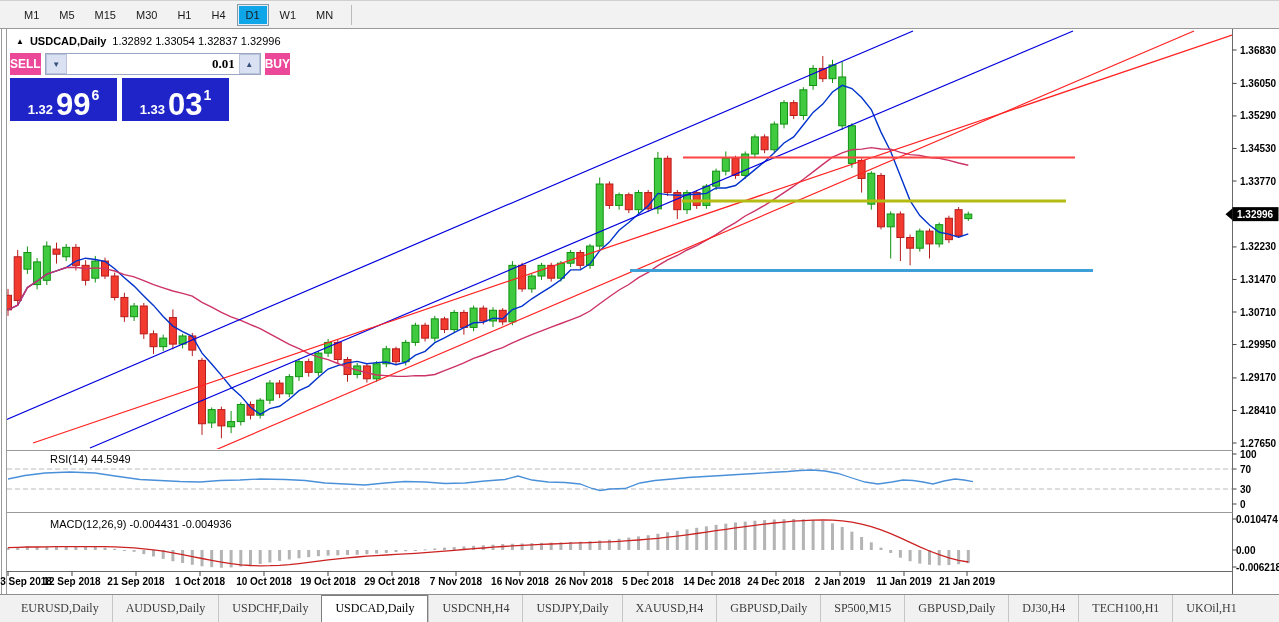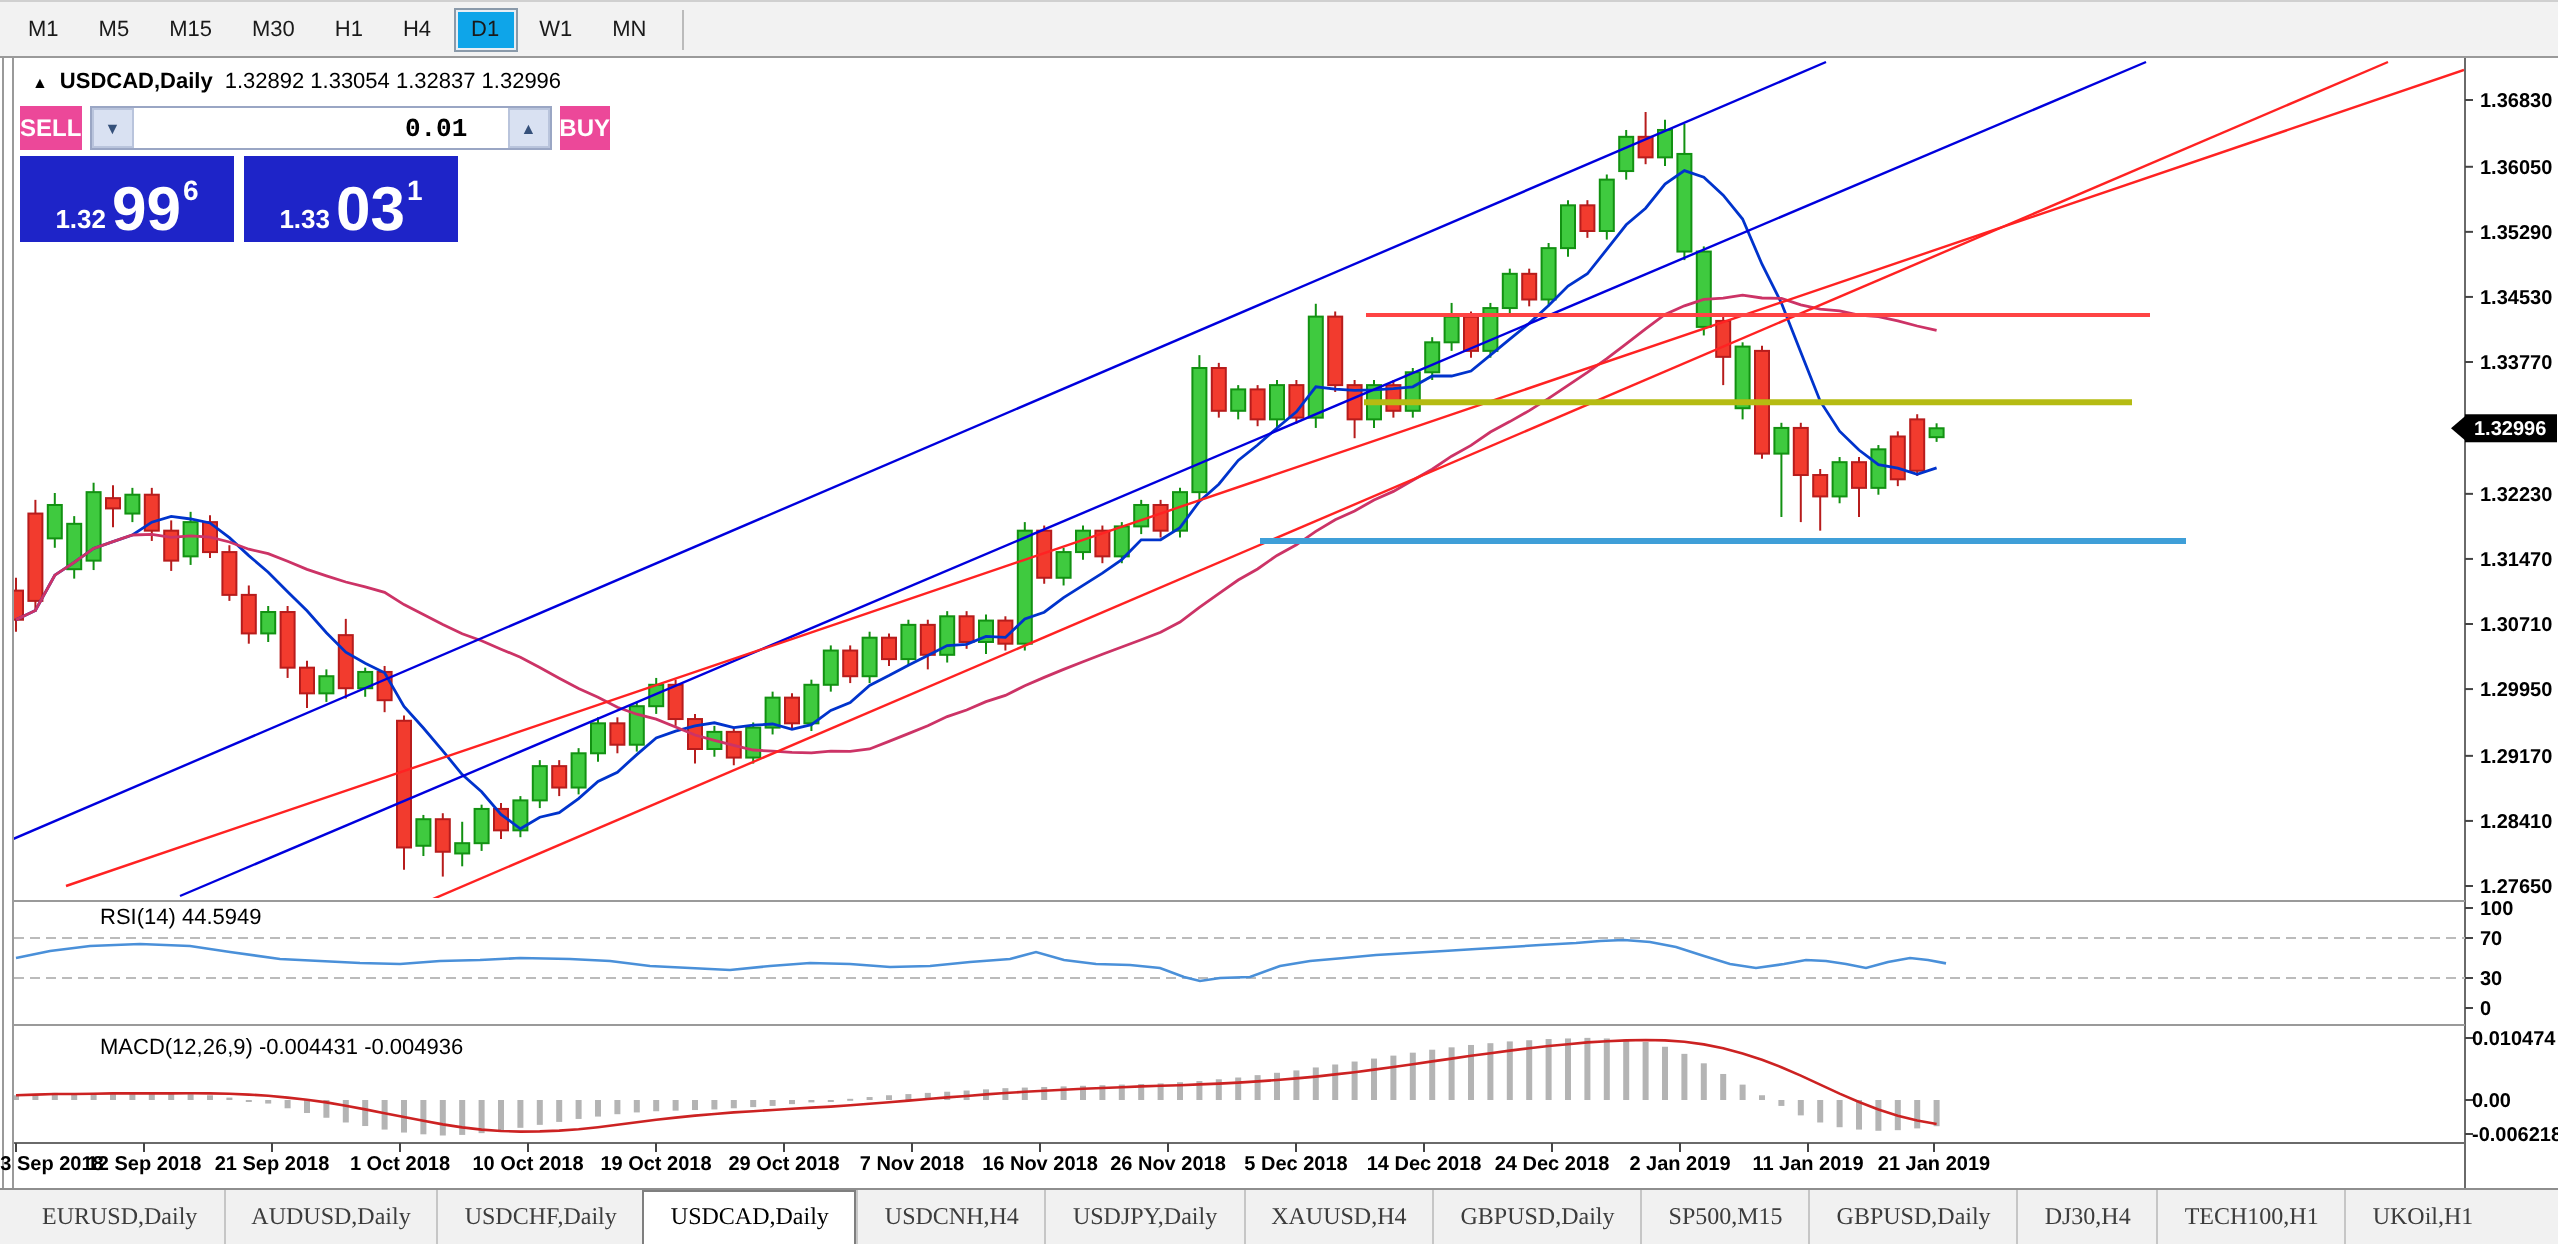--- a/index.html
+++ b/index.html
@@ -1,40 +1,40 @@
 <!DOCTYPE html>
 <html><head>
 <meta charset="utf-8">
 <style>
   html,body{margin:0;padding:0;background:#fff;font-family:"Liberation Sans",sans-serif;}
   .app{position:relative;width:1279px;height:622px;background:#fff;overflow:hidden;border-top:1px solid #d0d0d0;}
   
   .toolbar{position:absolute;left:0;top:0;width:1279px;height:28px;background:#f2f2f2;
-           border-bottom:1px solid #9a9a9a;display:flex;align-items:center;padding-left:4px;box-sizing:border-box;}
+           border-bottom:1px solid #9a9a9a;display:flex;align-items:center;padding-left:14px;box-sizing:border-box;}
   .tfbtn{font-size:11px;color:#1a1a1a;padding:4px 8px;margin:0 1px;border:1px solid transparent;cursor:default;}
   .tfbtn.active{background:#0ea5e9;border:1px solid #8a9aaa;box-shadow:inset 0 0 0 1px #e8eef4;}
   .tbsep{width:1px;height:20px;background:#bbb;margin:0 8px;}
   
   .chartwrap{position:absolute;left:0;top:28px;width:1279px;height:565px;background:#fff;}
   svg{position:absolute;left:0;top:0;font-family:"Liberation Sans",sans-serif;}
   .chart-title{position:absolute;left:16px;top:6px;font-size:11px;color:#000;display:flex;align-items:center;gap:6px;}
   .chart-title .tri{font-size:8px;color:#000;}
   .chart-title b{font-weight:700;}
   .pane-label{position:absolute;font-size:11px;color:#000;padding-left:40px;}
   .rsi-label{left:10px;top:424px;}
   .macd-label{left:10px;top:457px;margin-top:32px;}
   
   .widget{position:absolute;left:10px;top:24px;width:219px;}
   .wrow1{display:flex;height:22px;}
   .btn-trade{width:49px;background:#ec4899;color:#fff;font-size:12px;font-weight:700;
              display:flex;align-items:center;justify-content:center;cursor:pointer;}
   .lot-group{flex:1;display:flex;margin:0 4px;border:1px solid #9aa6c4;box-sizing:border-box;background:#fff;}
   .spin{width:21px;background:#d9e1f2;color:#35507a;font-size:8px;display:flex;align-items:center;justify-content:center;cursor:pointer;border:1px solid #b9c4dc;box-sizing:border-box;}
-  .lot-input{flex:1;border:0;outline:0;text-align:right;font-family:Liberation Mono, monospace;
-             font-size:13px;font-weight:700;color:#000;padding:0 20px 0 0;min-width:0;}
+  .lot-input{flex:1;border:0;outline:0;text-align:right;font-family:Liberation Serif, serif;
+             font-size:13px;font-weight:700;color:#000;padding:0 4px 0 0;min-width:0;}
   .wrow2{display:flex;gap:5px;margin-top:3px;}
   .pricebox{flex:1;height:39px;background:#1e24c8;color:#fff;display:flex;align-items:flex-end;
             justify-content:center;padding-bottom:4px;cursor:pointer;position:relative;}
   .p-small{font-size:13px;font-weight:700;margin-right:3px;line-height:1.1;}
   .p-big{font-size:31px;font-weight:700;line-height:0.82;}
   .p-sup{font-size:14px;font-weight:700;position:relative;top:-14px;margin-left:1px;}
   
   .tabbar{position:absolute;left:0;top:593px;width:1279px;height:29px;background:#f1f1f1;
           border-top:1px solid #8e8e8e;display:flex;align-items:stretch;box-sizing:border-box;padding-left:8px;font-family:Liberation Serif, serif;}
   .tab{font-size:12px;color:#3c3c3c;line-height:26px;padding:0 13px;cursor:pointer;white-space:nowrap;}

